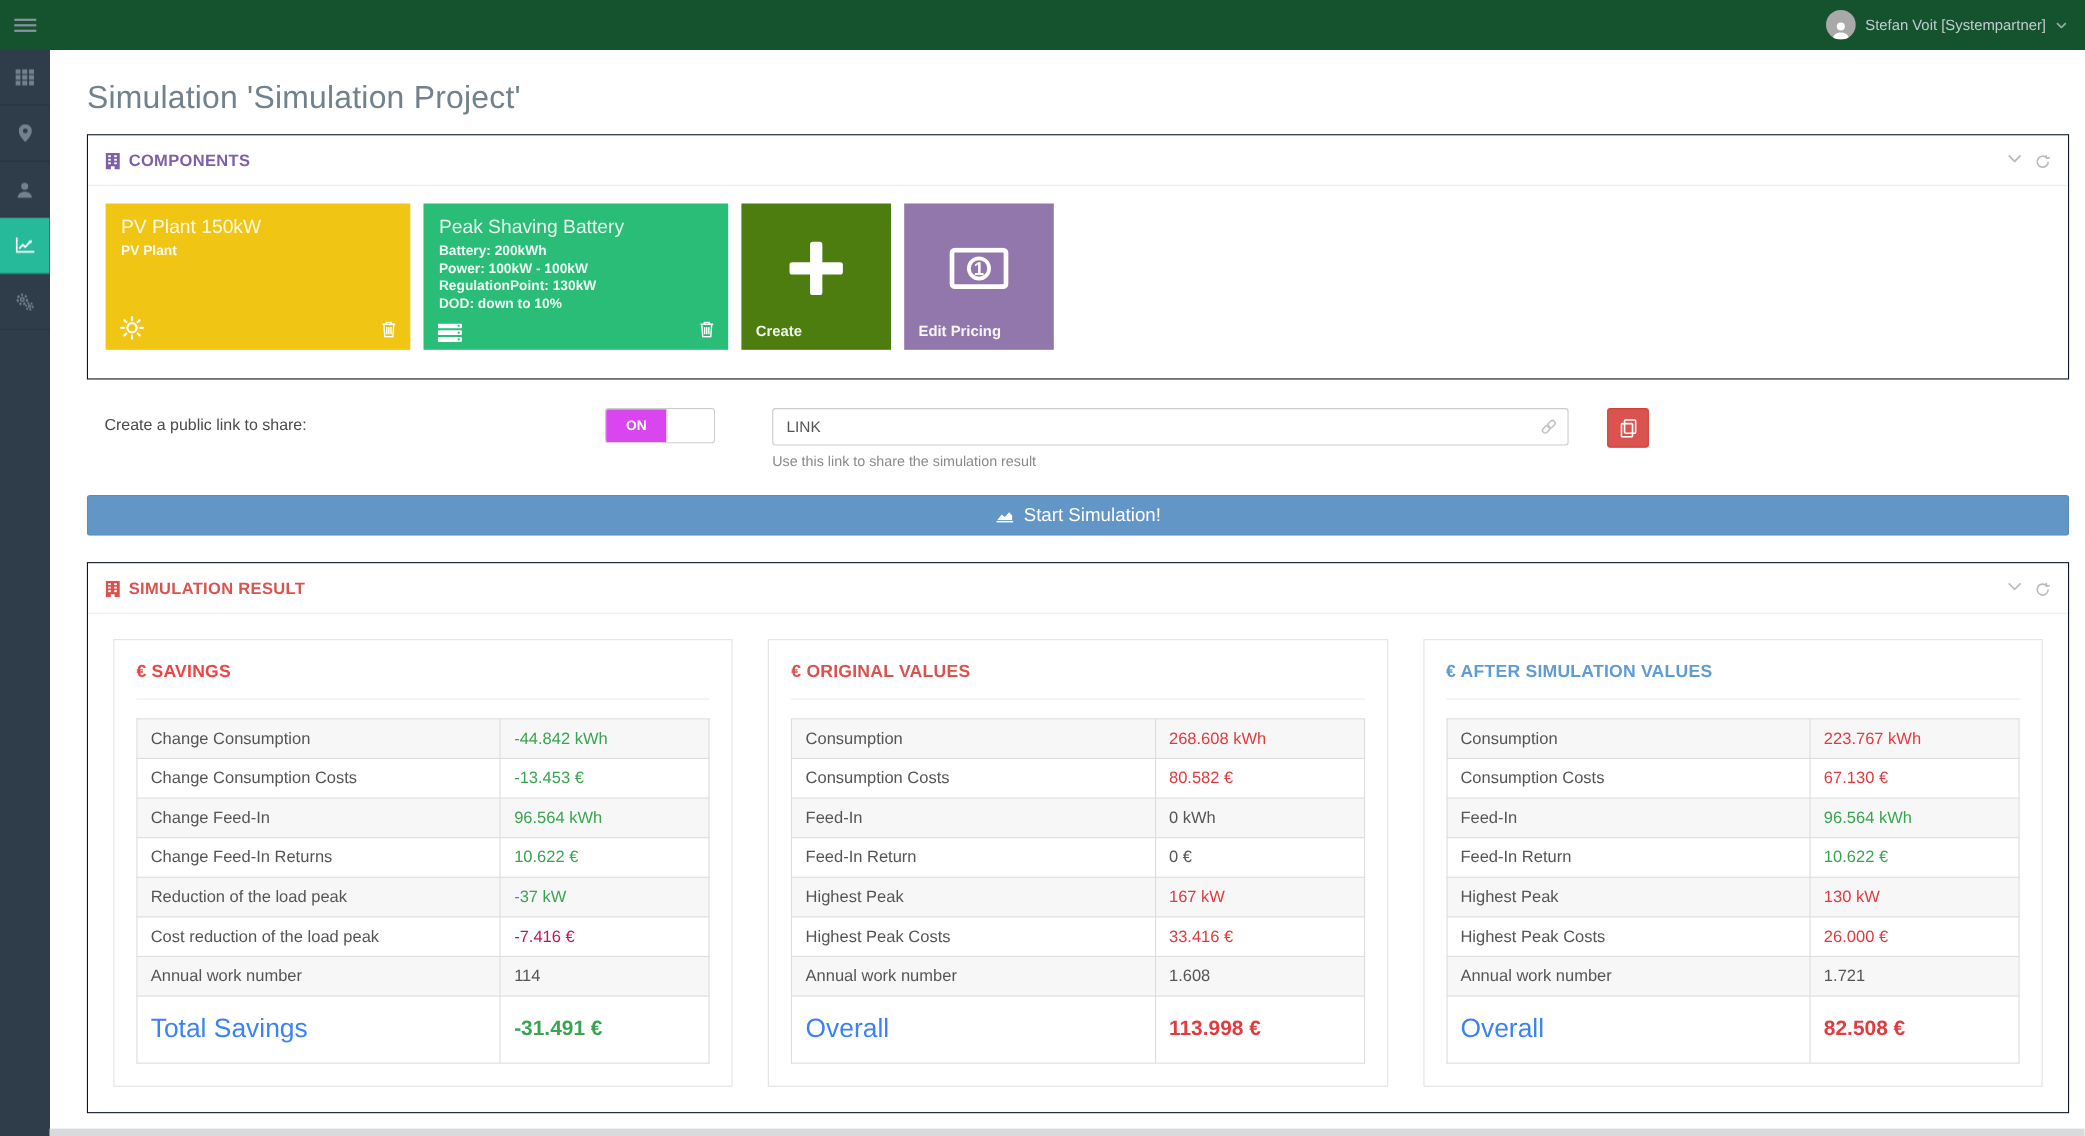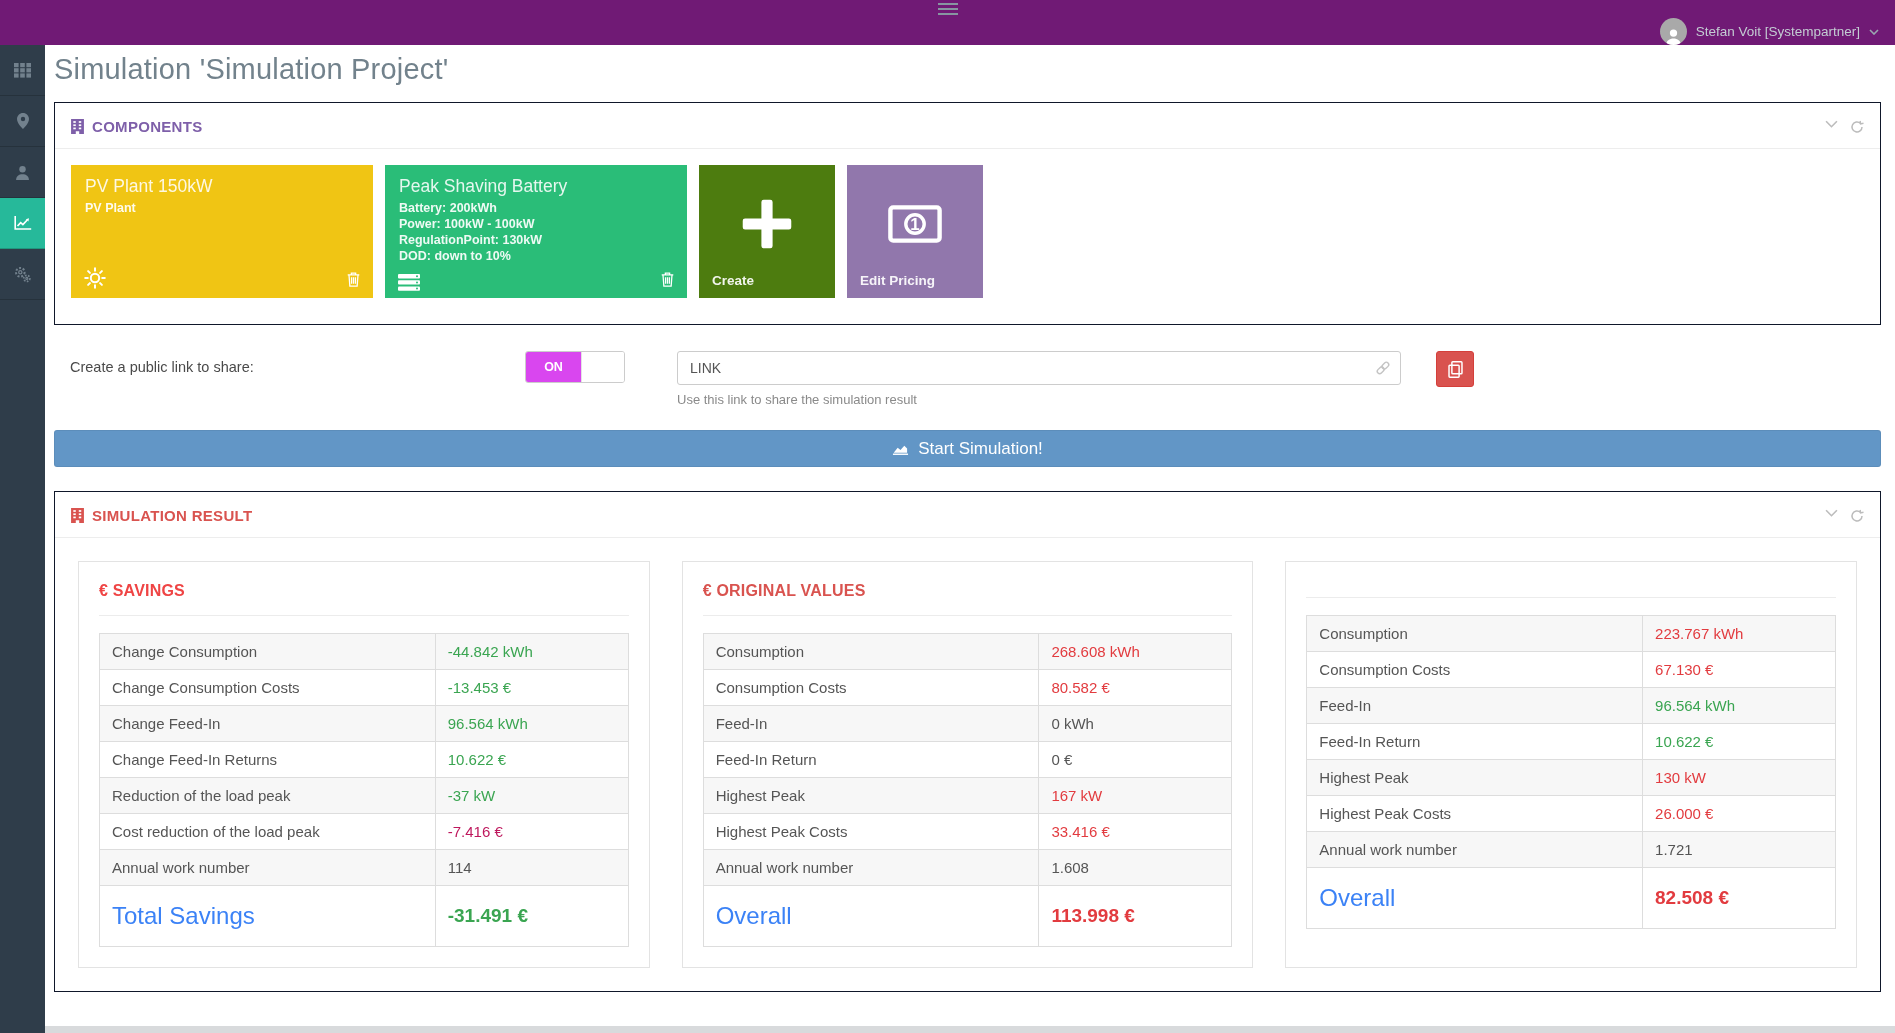--- a/index.html
+++ b/index.html
@@ -1,50 +1,50 @@
 <!DOCTYPE html>
 <html><head>
 <meta charset="utf-8">
 <style>
   * { margin:0; padding:0; box-sizing:border-box; }
   html,body { width:1895px; height:1033px; overflow:hidden; background:#fff;
     font-family:"Liberation Sans","DejaVu Sans",sans-serif; }
 
   
-  .navbar { position:fixed; top:0; left:0; right:0; height:45px; background:#701a75;
-    display:flex; align-items:center; z-index:20;flex-direction:column; }
+  .navbar { position:fixed; top:0; left:0; right:0; height:45px; background:#14532d;
+    display:flex; align-items:center; z-index:20; }
   .hamburger { width:45px; height:45px; display:flex; flex-direction:column;
     justify-content:center; align-items:center; gap:3px; cursor:pointer; }
   .hamburger span { display:block; width:20px; height:2px; background:#8795a1; }
   .nav-right { margin-left:auto; display:flex; align-items:center; gap:9px; padding-right:16px; cursor:pointer; }
   .avatar { width:27px; height:27px; border-radius:50%; background:#a9a9a9; display:flex;
     align-items:flex-end; justify-content:center; overflow:hidden; }
   .username { color:#c3ccd3; font-size:13.5px; }
   .nav-chevron { color:#9aa7b0; display:flex; }
 
   
   .sidebar { position:fixed; top:45px; left:0; bottom:0; width:45px; background:#2f3d4a; z-index:19; }
   .side-item { width:45px; height:51px; display:flex; align-items:center; justify-content:center;
     color:#72818d; border-bottom:1px solid rgba(0,0,0,.18); cursor:pointer; }
   .side-item.active { background:#26b99a; color:#fff; }
 
   
-  .content { margin-left:35px; padding:25px 14px 0 19px; }
+  .content { margin-left:60px; padding:45px 14px 0 19px; }
   h1.page-title { margin:28px 0 16px; font-size:29px; font-weight:300; color:#72828c; letter-spacing:.2px; }
 
   .panel { background:#fff; border:1px solid #0f172a; }
   .panel-header { display:flex; align-items:center; padding:15px 16px 13px; border-bottom:1px solid #ededed; }
   .panel-title { font-size:15px; font-weight:bold; letter-spacing:.3px; display:flex; align-items:center; gap:8px; }
   .panel-tools { margin-left:auto; display:flex; gap:12px; color:#bcbcbc; }
   .panel-tools .tool { cursor:pointer; display:flex; }
 
   
   .cards { padding:16px 16px 26px; display:flex; gap:12px; }
   .card { position:relative; height:133px; color:#fff; cursor:pointer; }
-  .card-wide { width:302px; padding:11px 14px; }
+  .card-wide { width:277px; padding:11px 14px; }
   .card-title { font-size:17.5px; font-weight:400; color:rgba(255,255,255,.88); margin-bottom:3px; }
   .card-sub { font-size:12.5px; font-weight:bold; color:rgba(255,255,255,.92); line-height:1.28; }
   .card-ico-bl { position:absolute; left:13px; bottom:9px; display:flex; }
   .card-ico-br { position:absolute; right:13px; bottom:11px; display:flex; cursor:pointer; }
   .card-small { width:136px; display:flex; flex-direction:column; }
   .card-small .big-ico { flex:1; display:flex; align-items:center; justify-content:center; padding-top:10px; }
   .card-small .card-label { font-size:13.5px; font-weight:bold; margin:0 0 10px 13px; color:rgba(255,255,255,.92); }
 
   
   .share-row { display:flex; align-items:flex-start; padding-left:16px; margin:26px 0 23px; }
@@ -393,20 +393,21 @@
                 <td class="val" style="color: rgb(85, 85, 85);">1.608</td>
               </tr>
               <tr class="total">
                 <td class="lbl">Overall</td>
                 <td class="val" style="color: rgb(226, 59, 63);">113.998 €</td>
               </tr>
             </tbody>
           </table>
       </div>
       <div class="rcol">
+        <div class="rtitle" style="color: rgb(94, 156, 209);">€ AFTER SIMULATION VALUES</div>
         <div class="rsep"></div>
         <table class="rtable">
             <tbody>
               <tr>
                 <td class="lbl">Consumption</td>
                 <td class="val" style="color: rgb(226, 59, 63);">223.767 kWh</td>
               </tr>
               <tr>
                 <td class="lbl">Consumption Costs</td>
                 <td class="val" style="color: rgb(226, 59, 63);">67.130 €</td>

